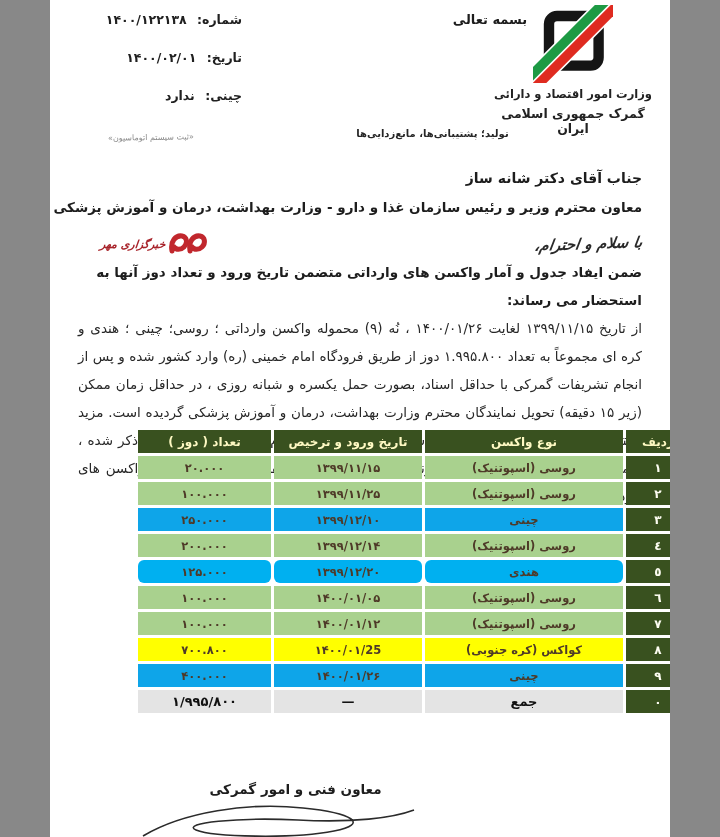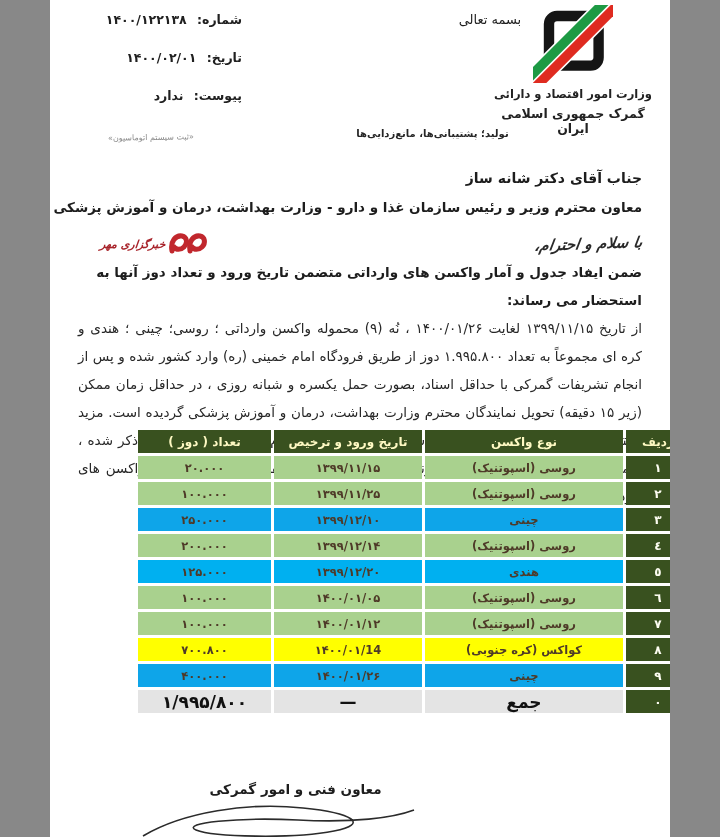--- a/index.html
+++ b/index.html
@@ -7,21 +7,21 @@
     position:relative;width:620px;height:837px;margin:0 auto;
     background:#ffffff;overflow:hidden;
     font-family:"DejaVu Sans",sans-serif;color:#1d1d1d;
   }
   
   .meta{position:absolute;top:12px;left:20px;width:172px;direction:rtl;text-align:right;}
   .meta-row{margin-bottom:23px;font-size:12.5px;font-weight:bold;color:#202020;white-space:nowrap;}
   .meta-row .val{margin-right:6px;font-weight:bold;}
   .automation-note{position:absolute;top:133px;left:58px;font-size:8px;color:#8a8a8a;direction:rtl;transform:rotate(-1deg);}
   
-  .basmala{position:absolute;top:12px;left:375px;width:130px;text-align:center;font-size:13px;font-weight:normal;direction:rtl;}
+  .basmala{position:absolute;top:12px;left:375px;width:130px;text-align:center;font-size:13px;font-weight:bold;direction:rtl;}
   
   .org{position:absolute;top:5px;right:8px;width:178px;text-align:center;direction:rtl;}
   .org .emblem{display:block;margin:0 auto 4px auto;}
   .org .ministry{font-size:11.5px;font-weight:bold;margin-bottom:5px;color:#222;}
   .org .customs{font-size:12.5px;font-weight:bold;color:#222;}
   
   .slogan{position:absolute;top:128px;left:275px;width:215px;text-align:center;font-size:10px;font-weight:600;direction:rtl;color:#262626;}
   
   .recipient{position:absolute;top:170px;right:28px;width:665px;direction:rtl;text-align:right;}
   .recipient .name{font-size:14px;font-weight:bold;margin-bottom:13px;}
@@ -39,23 +39,23 @@
   .vtable th,.vtable td{height:23px;text-align:center;vertical-align:middle;padding:0 2px;overflow:hidden;white-space:nowrap;}
   .vtable th{background:#39511f;color:#fef9c3;font-size:12px;font-weight:bold;}
   .vtable .c-no{width:60px;}
   .vtable .c-vac{width:194px;}
   .vtable .c-date{width:144px;}
   .vtable .c-count{width:129px;}
   .vtable td.no-cell{background:#39511f;color:#fdfdf2;font-size:12px;font-weight:bold;}
   .vtable td{font-size:11.5px;font-weight:bold;color:#4e3a28;}
   .vtable tr.bg-green td.data{background:#a9d18e;}
   .vtable tr.bg-orange td.data{background:#0ea5e9;}
-  .vtable tr.bg-blue td.data{background:#00b0f0;}
+  .vtable tr.bg-blue td.data{background:#00b0f0;border-radius:6px;}
   .vtable tr.bg-yellow td.data{background:#ffff00;}
-  .vtable tr.total-row td.data{background:#e4e4e4;color:#111;font-size:17px;font-weight:bold;}
+  .vtable tr.total-row td.data{background:#e4e4e4;color:#111;font-size:13px;font-weight:bold;}
   
   .signature{position:absolute;top:780px;left:138px;width:215px;text-align:center;direction:rtl;}
   .signature .sig-name{font-size:13.5px;font-weight:bold;line-height:19px;}
   .signature .sig-title{font-size:13.5px;font-weight:bold;line-height:19px;}
   .scribble{position:absolute;top:800px;left:88px;}
 </style>
 </head>
 <body>
 
 <div class="page">
@@ -63,21 +63,21 @@
   <div class="meta">
     <div class="meta-row">
       <span>شماره:</span>
       <span class="val">۱۴۰۰/۱۲۲۱۳۸</span>
     </div>
     <div class="meta-row">
       <span>تاریخ:</span>
       <span class="val">۱۴۰۰/۰۲/۰۱</span>
     </div>
     <div class="meta-row">
-      <span>پیوست:</span>
+      <span>چینی:</span>
       <span class="val">ندارد</span>
     </div>
   </div>
   <div class="automation-note">«ثبت سیستم اتوماسیون»</div>
 
   <div class="basmala">بسمه تعالی</div>
 
   <div class="org">
     <svg class="emblem" width="80" height="78" viewBox="0 0 100 96">
       <rect x="20" y="13" width="62" height="62" rx="10" fill="none" stroke="#151515" stroke-width="13"></rect>
@@ -160,21 +160,21 @@
         </tr>
         <tr class="bg-green">
           <td class="c-no no-cell">۷</td>
           <td class="c-vac data">روسی (اسپوتنیک)</td>
           <td class="c-date data">۱۴۰۰/۰۱/۱۲</td>
           <td class="c-count data">۱۰۰.۰۰۰</td>
         </tr>
         <tr class="bg-yellow">
           <td class="c-no no-cell">۸</td>
           <td class="c-vac data">کواکس (کره جنوبی)</td>
-          <td class="c-date data">۱۴۰۰/۰۱/14</td>
+          <td class="c-date data">۱۴۰۰/۰۱/25</td>
           <td class="c-count data">۷۰۰.۸۰۰</td>
         </tr>
         <tr class="bg-orange">
           <td class="c-no no-cell">۹</td>
           <td class="c-vac data">چینی</td>
           <td class="c-date data">۱۴۰۰/۰۱/۲۶</td>
           <td class="c-count data">۴۰۰.۰۰۰</td>
         </tr>
       </tbody>
     <tfoot>

